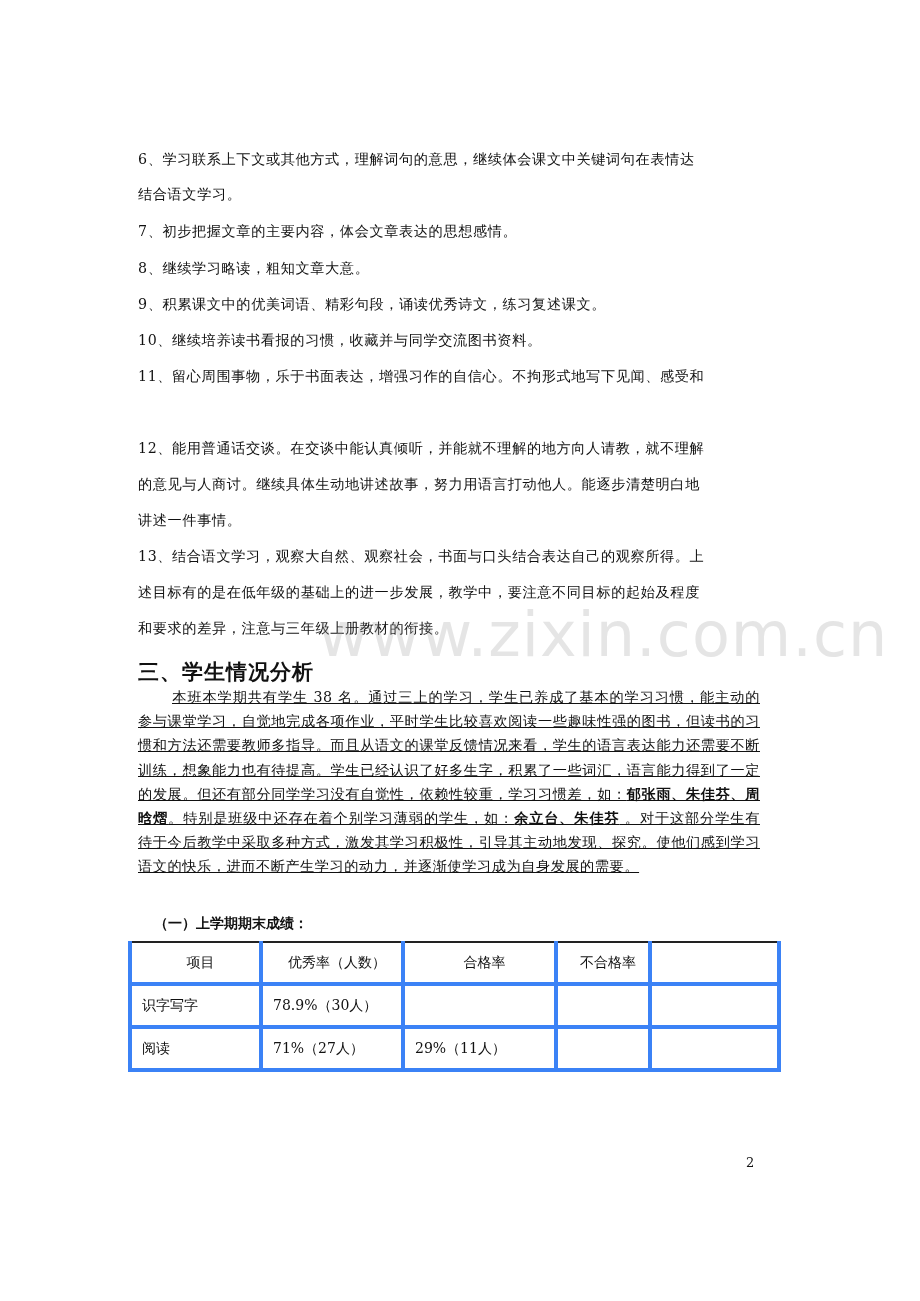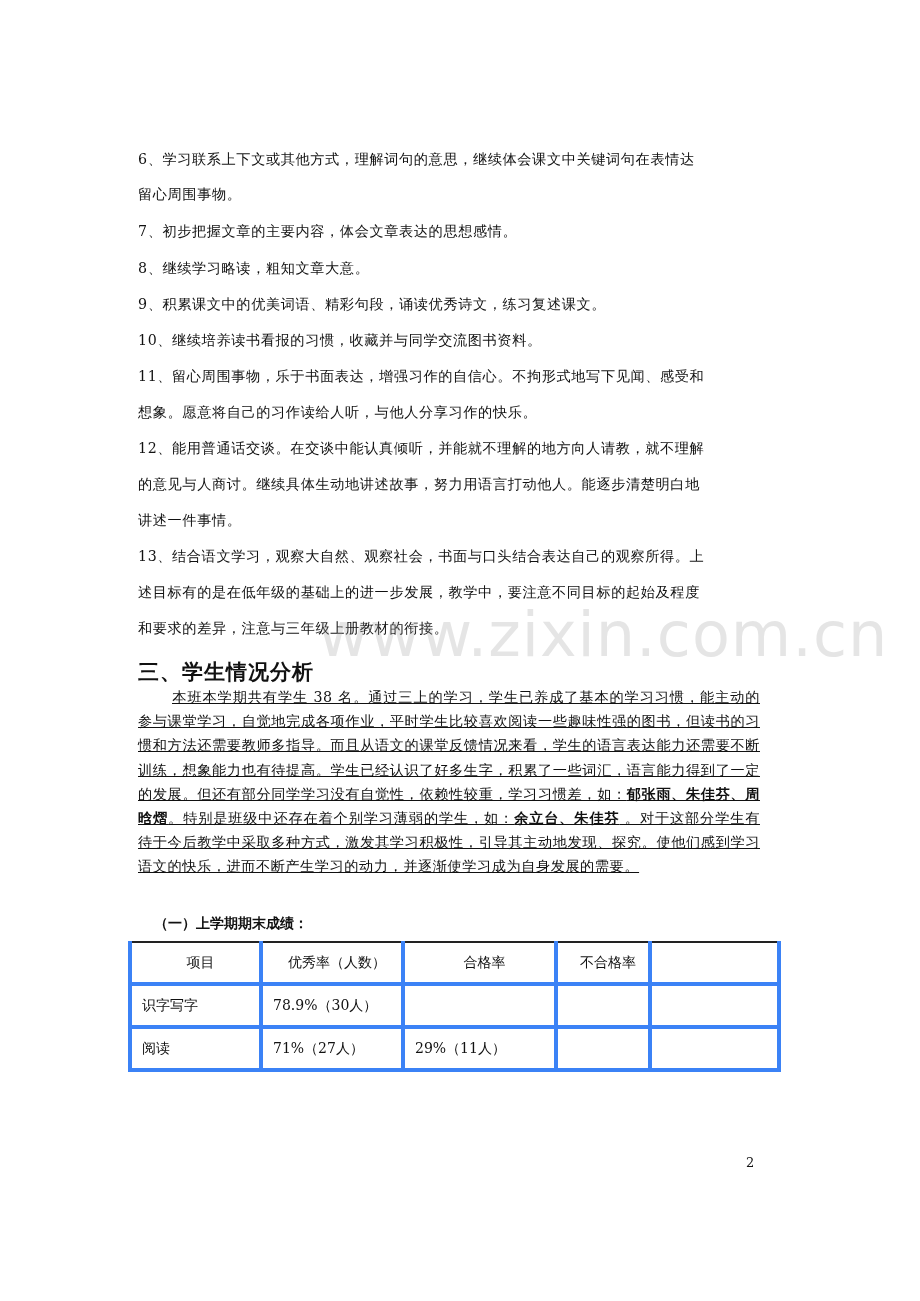--- a/index.html
+++ b/index.html
@@ -25,27 +25,26 @@
   .watermark { position: absolute; left: 318px; top: 598px; font-size: 62px; color: rgba(160,160,160,0.28);
                font-family: "DejaVu Sans", "Liberation Sans", sans-serif; letter-spacing: 1px; pointer-events: none; }
   .pagenum { position: absolute; left: 746px; top: 1155px; font-size: 13px; }
 </style>
 </head>
 <body>
 
 <div class="page">
 
   <div class="line" style="top:150px">6、学习联系上下文或其他方式，理解词句的意思，继续体会课文中关键词句在表情达</div>
-  <div class="line" style="top:185px">留心周围事物。</div>
+  <div class="line" style="top:185px">结合语文学习。</div>
   <div class="line" style="top:222px">7、初步把握文章的主要内容，体会文章表达的思想感情。</div>
   <div class="line" style="top:259px">8、继续学习略读，粗知文章大意。</div>
   <div class="line" style="top:295px">9、积累课文中的优美词语、精彩句段，诵读优秀诗文，练习复述课文。</div>
   <div class="line" style="top:331px">10、继续培养读书看报的习惯，收藏并与同学交流图书资料。</div>
   <div class="line" style="top:367px">11、留心周围事物，乐于书面表达，增强习作的自信心。不拘形式地写下见闻、感受和</div>
-  <div class="line" style="top:403px">想象。愿意将自己的习作读给人听，与他人分享习作的快乐。</div>
   <div class="line" style="top:439px">12、能用普通话交谈。在交谈中能认真倾听，并能就不理解的地方向人请教，就不理解</div>
   <div class="line" style="top:475px">的意见与人商讨。继续具体生动地讲述故事，努力用语言打动他人。能逐步清楚明白地</div>
   <div class="line" style="top:511px">讲述一件事情。</div>
   <div class="line" style="top:547px">13、结合语文学习，观察大自然、观察社会，书面与口头结合表达自己的观察所得。上</div>
   <div class="line" style="top:583px">述目标有的是在低年级的基础上的进一步发展，教学中，要注意不同目标的起始及程度</div>
   <div class="line" style="top:619px">和要求的差异，注意与三年级上册教材的衔接。</div>
 
   <div class="watermark">www.zixin.com.cn</div>
 
   <div class="heading">三、学生情况分析</div>

